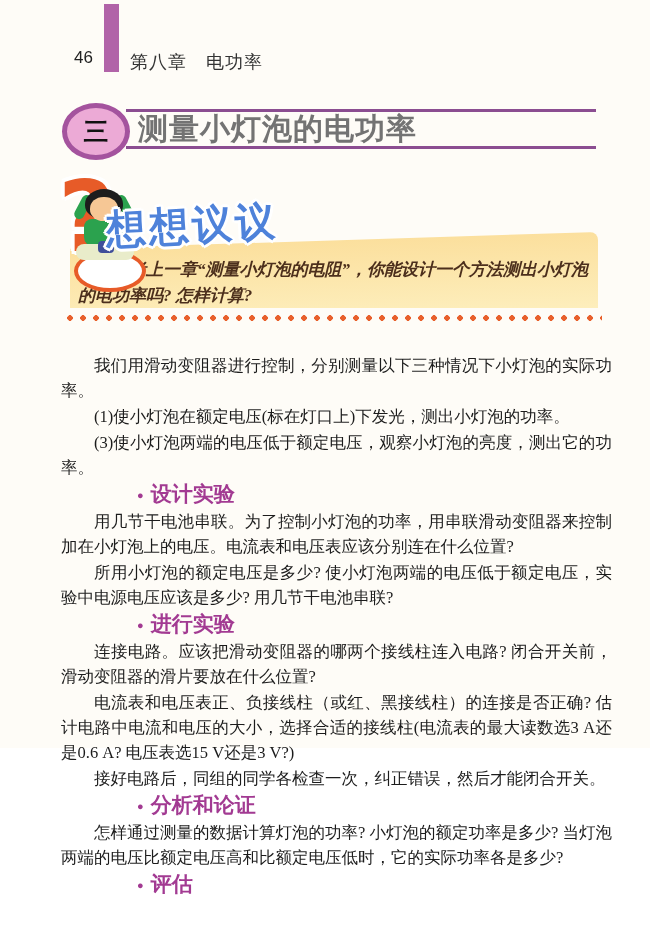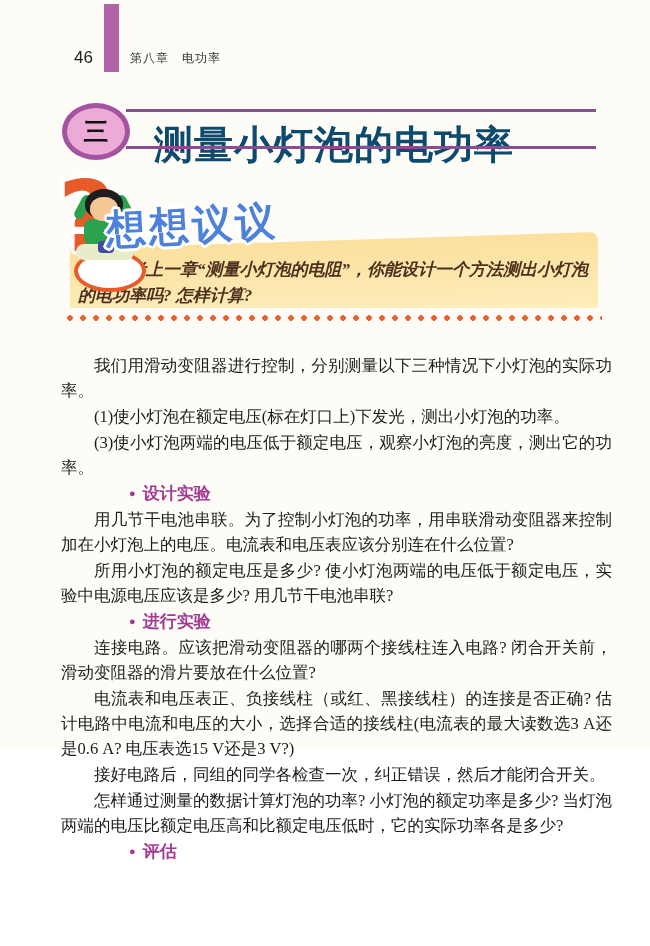--- a/index.html
+++ b/index.html
@@ -5,36 +5,36 @@
   html,body{margin:0;padding:0;}
   body{width:650px;height:946px;overflow:hidden;background:#fff;}
   .page{position:relative;width:650px;height:748px;background:#fefcf7;
         font-family:"Liberation Serif","DejaVu Serif",serif;color:#1c1c1c;}
 
   
   .margin-bar{position:absolute;left:104px;top:4px;width:15px;height:68px;
               background:var(--bar_purple,#b163a8);}
   .page-num{position:absolute;left:74px;top:48px;font-size:17px;
             font-family:"Liberation Sans",sans-serif;color:#222;}
-  .chapter-header{position:absolute;left:130px;top:50px;font-size:12px;
+  .chapter-header{position:absolute;left:130px;top:50px;font-size:18px;
                   font-family:"Liberation Sans",sans-serif;color:#333;letter-spacing:1px;}
 
   
   .title-oval{position:absolute;left:62px;top:103px;width:58px;height:47px;
               background:var(--oval_fill,#ecaad6);border:5px solid var(--oval_border,#a4539e);
               border-radius:50%;display:flex;align-items:center;justify-content:center;}
   .title-oval span{font-family:"Liberation Sans",sans-serif;font-weight:bold;
                    font-size:25px;color:#111;}
   .title-rule{position:absolute;left:126px;width:470px;height:3px;
               background:var(--accent_purple,#8b4d91);}
   .title-rule.top{top:109px;}
   .title-rule.bottom{top:146px;}
-  .page-title{position:absolute;left:138px;top:112px;margin:16px;
+  .page-title{position:absolute;left:138px;top:112px;margin:0;
               font-family:"Liberation Sans",sans-serif;font-weight:900;
-              font-size:39px;line-height:33px;color:#0c4a6e;letter-spacing:1px;}
+              font-size:30px;line-height:33px;color:#737373;letter-spacing:1px;}
 
   
   .think-box{position:absolute;left:56px;top:176px;width:548px;height:152px;}
   .yellow-panel{position:absolute;left:14px;top:56px;width:528px;height:76px;
                 background:linear-gradient(178deg,var(--panel_top,#fbdc96),var(--panel_bottom,#fdeebc));
                 clip-path:polygon(0 22%,100% 0,100% 100%,0 100%);
                 border-radius:0 8px 0 0;}
   .yellow-panel p{margin:0;padding:25px 10px 0 8px;text-indent:2em;
                   font-size:17px;line-height:26px;font-style:italic;font-weight:bold;
                   color:#4c2f1c;}
@@ -69,21 +69,21 @@
   .kid-legs{position:absolute;left:20px;top:68px;width:58px;height:16px;background:#e9ecca;
             border-radius:10px;}
   .kid-shoe{position:absolute;left:42px;top:65px;width:16px;height:12px;background:#3f4e9a;
             border-radius:4px;}
 
   
   .body-text{position:absolute;left:60px;top:347px;width:553px;padding-top:5px;
              font-size:16.5px;line-height:25px;text-align:justify;}
   .body-text p{margin:1px;text-indent:2em;}
   .section-head{color:var(--section_header,#a23a92);font-weight:bold;
-                font-family:"Liberation Sans",sans-serif;font-size:17px;
+                font-family:"Liberation Sans",sans-serif;font-size:21px;
                 text-indent:0;padding-left:34px;}
   .section-head::before{content:"●";font-size:11px;margin-right:7px;vertical-align:2px;}
 </style>
 </head>
 <body>
 
 <div class="page">
 
   <div class="margin-bar"></div>
   <span class="page-num">46</span>
@@ -122,18 +122,19 @@
 
     <p class="section-head">设计实验</p>
     <p>用几节干电池串联。为了控制小灯泡的功率，用串联滑动变阻器来控制加在小灯泡上的电压。电流表和电压表应该分别连在什么位置?</p>
     <p>所用小灯泡的额定电压是多少? 使小灯泡两端的电压低于额定电压，实验中电源电压应该是多少? 用几节干电池串联?</p>
 
     <p class="section-head">进行实验</p>
     <p>连接电路。应该把滑动变阻器的哪两个接线柱连入电路? 闭合开关前，滑动变阻器的滑片要放在什么位置?</p>
     <p>电流表和电压表正、负接线柱（或红、黑接线柱）的连接是否正确? 估计电路中电流和电压的大小，选择合适的接线柱(电流表的最大读数选3 A还是0.6 A? 电压表选15 V还是3 V?)</p>
     <p>接好电路后，同组的同学各检查一次，纠正错误，然后才能闭合开关。</p>
 
+    <p class="section-head">分析和论证</p>
     <p>怎样通过测量的数据计算灯泡的功率? 小灯泡的额定功率是多少? 当灯泡两端的电压比额定电压高和比额定电压低时，它的实际功率各是多少?</p>
 
     <p class="section-head">评估</p>
   </div>
 
 </div>
 
 </body></html>

